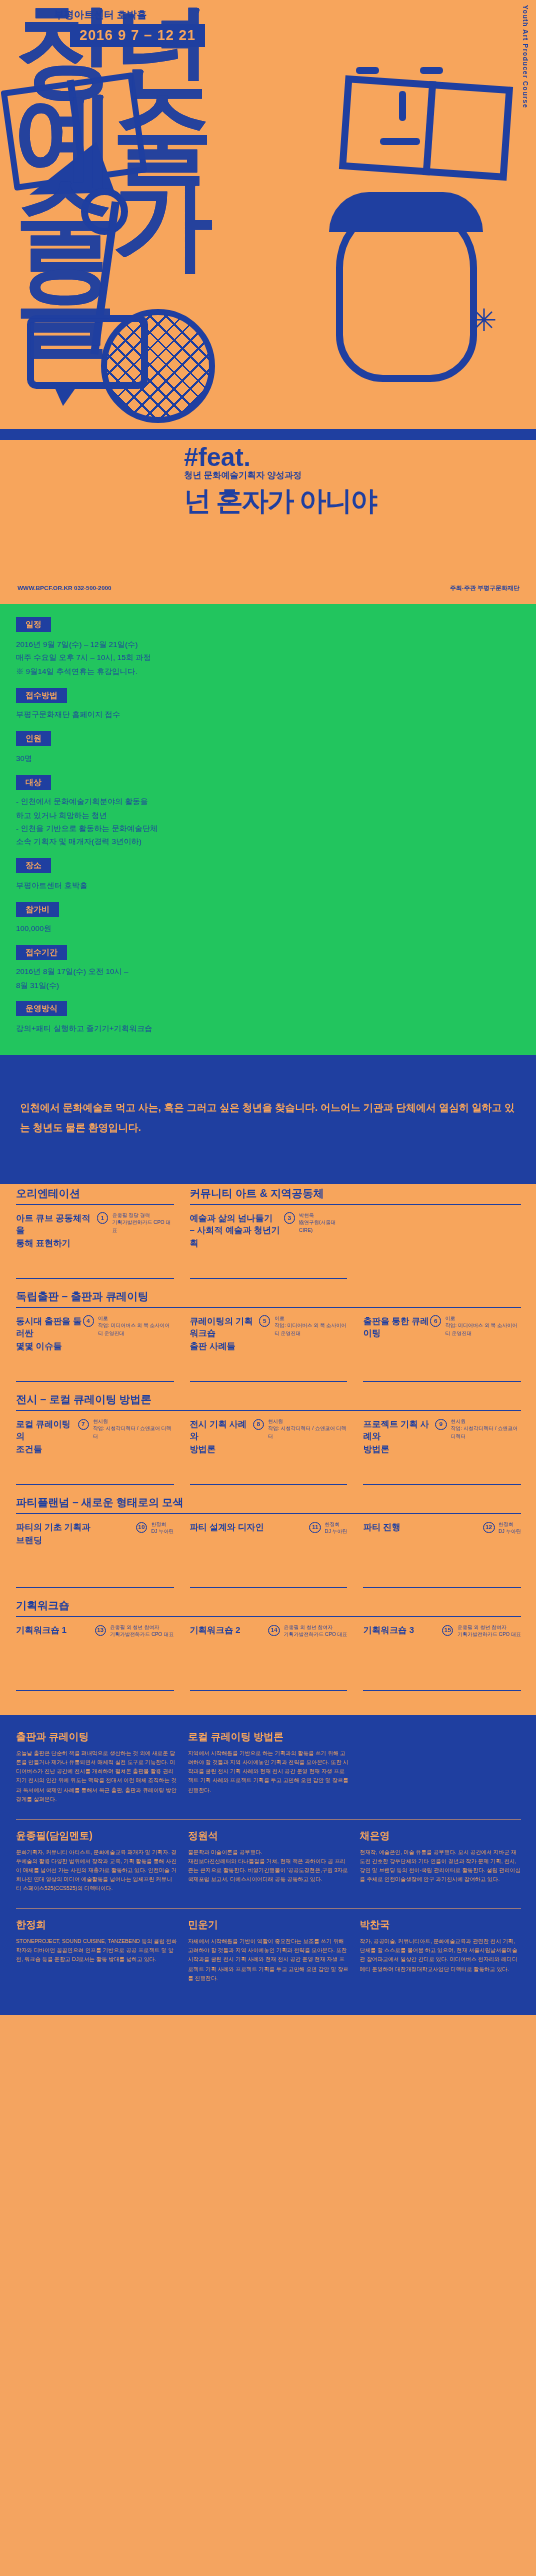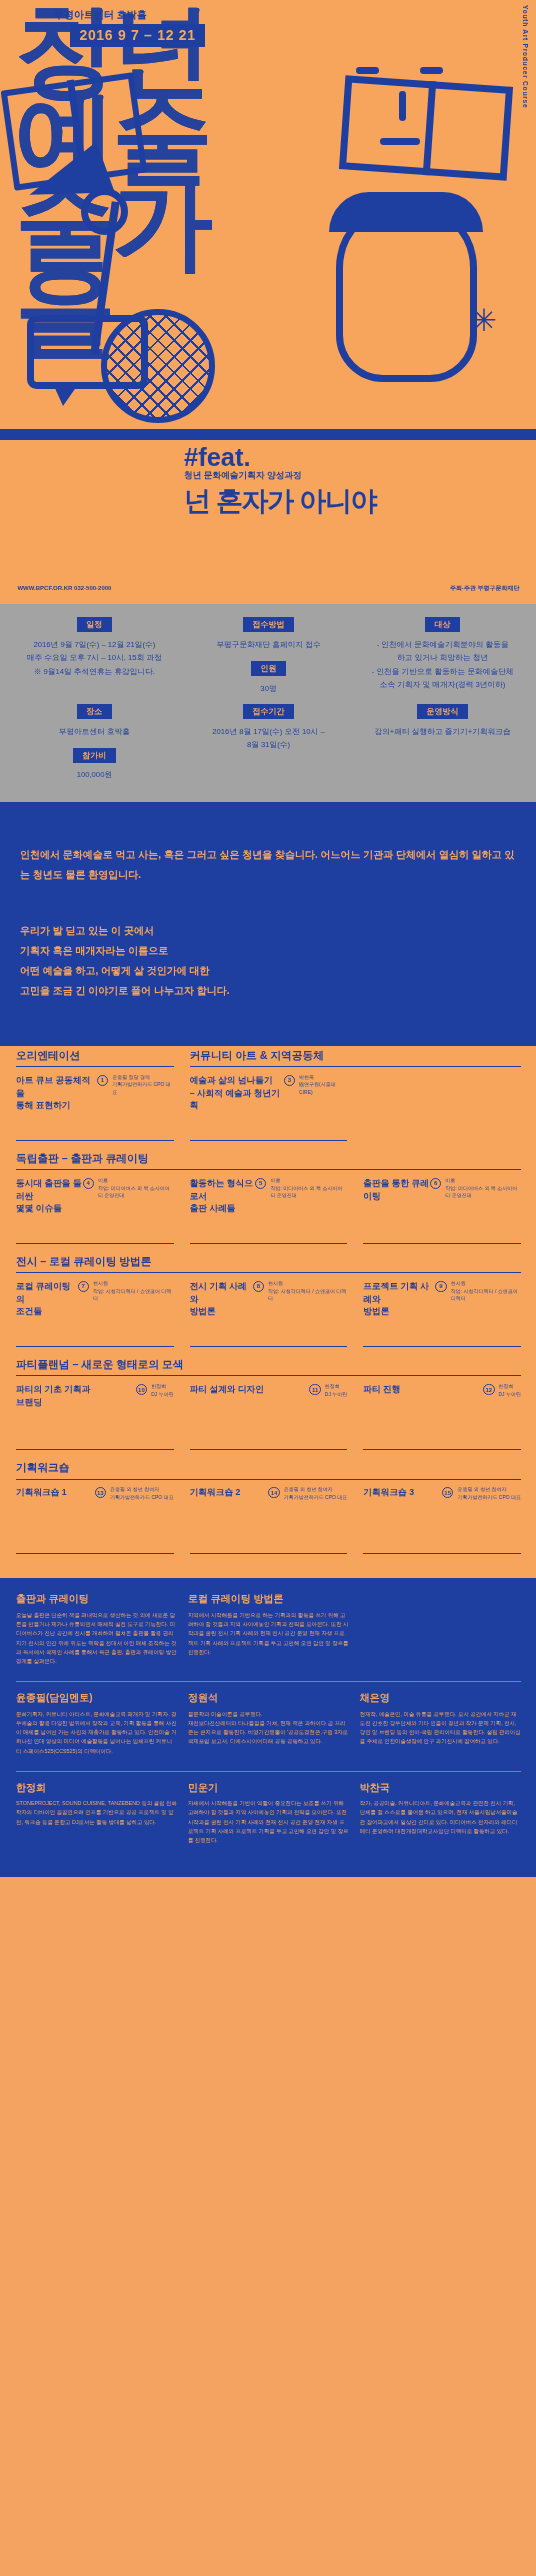--- a/index.html
+++ b/index.html
@@ -151,26 +151,25 @@
     position: absolute; left: 0; right: 0; bottom: 10.7px; z-index: 7;
     display: flex; justify-content: space-between; align-items: flex-end;
     padding: 0 17.4px;
     font-size: 6px; color: #1f3fa0; font-weight: bold;
   }
   .hero-footer .urlblock { line-height: 1.5; }
   .hero-footer .right { text-align: right; line-height: 1.5; }
 
   
   .info {
-    background: #a3a3a3;
+    background: #22c55e;
     padding: 6.7px 16px 17.4px 16px;
     display: grid;
-    grid-template-columns: 1fr 1fr 1fr;
+    grid-template-columns: 1fr;
     column-gap: 17.4px;
-    text-align: center;
   }
   .info-cell { padding: 6.7px 0 2.7px 0; }
   .info-head {
     background: #1f3fa0; color: #f7a55c;
     font-size: 8px; font-weight: bold;
     display: inline-block; padding: 2px 9.4px; margin-bottom: 5.4px;
   }
   .info-body { font-size: 7.7px; line-height: 1.75; color: #1f3fa0; white-space: pre-line; }
 
   
@@ -295,24 +294,20 @@
 8월 31일(수)</div>
     </div>
     <div class="info-cell">
       <div class="info-head">운영방식</div>
       <div class="info-body">강의+패티 실행하고 즐기기+기획워크숍</div>
     </div>
   </div>
 
   <div class="intro">
     <p>인천에서 문화예술로 먹고 사는, 혹은 그러고 싶은 청년을 찾습니다. 어느어느 기관과 단체에서 열심히 일하고 있는 청년도 물론 환영입니다.</p>
-    <p>우리가 발 딛고 있는 이 곳에서
-기획자 혹은 매개자라는 이름으로
-어떤 예술을 하고, 어떻게 살 것인가에 대한
-고민을 조금 긴 이야기로 풀어 나누고자 합니다.</p>
   </div>
 
   <div class="programs">
 
     <div class="prog-section">
       <div class="prog-row">
         <div class="prog-title">오리엔테이션</div>
         <div class="prog-title" style="grid-column: 2 / span 2;">커뮤니티 아트 &amp; 지역공동체</div>
       </div>
       <div class="prog-row">
@@ -343,21 +338,21 @@
         <div class="prog-card">
           <div class="prog-card-title">동시대 출판을 둘러싼
 몇몇 이슈들</div>
           <div class="prog-card-foot">
             <div class="num-badge">4</div>
             <div class="prog-meta">이로
 작업: 미디어버스 외 북 소사이어티 운영진대</div>
           </div>
         </div>
         <div class="prog-card">
-          <div class="prog-card-title">활동하는 형식으로서
+          <div class="prog-card-title">큐레이팅의 기획워크숍
 출판 사례들</div>
           <div class="prog-card-foot">
             <div class="num-badge">5</div>
             <div class="prog-meta">이로
 작업: 미디어버스 외 북 소사이어티 운영진대</div>
           </div>
         </div>
         <div class="prog-card">
           <div class="prog-card-title">출판을 통한 큐레이팅</div>
           <div class="prog-card-foot">

